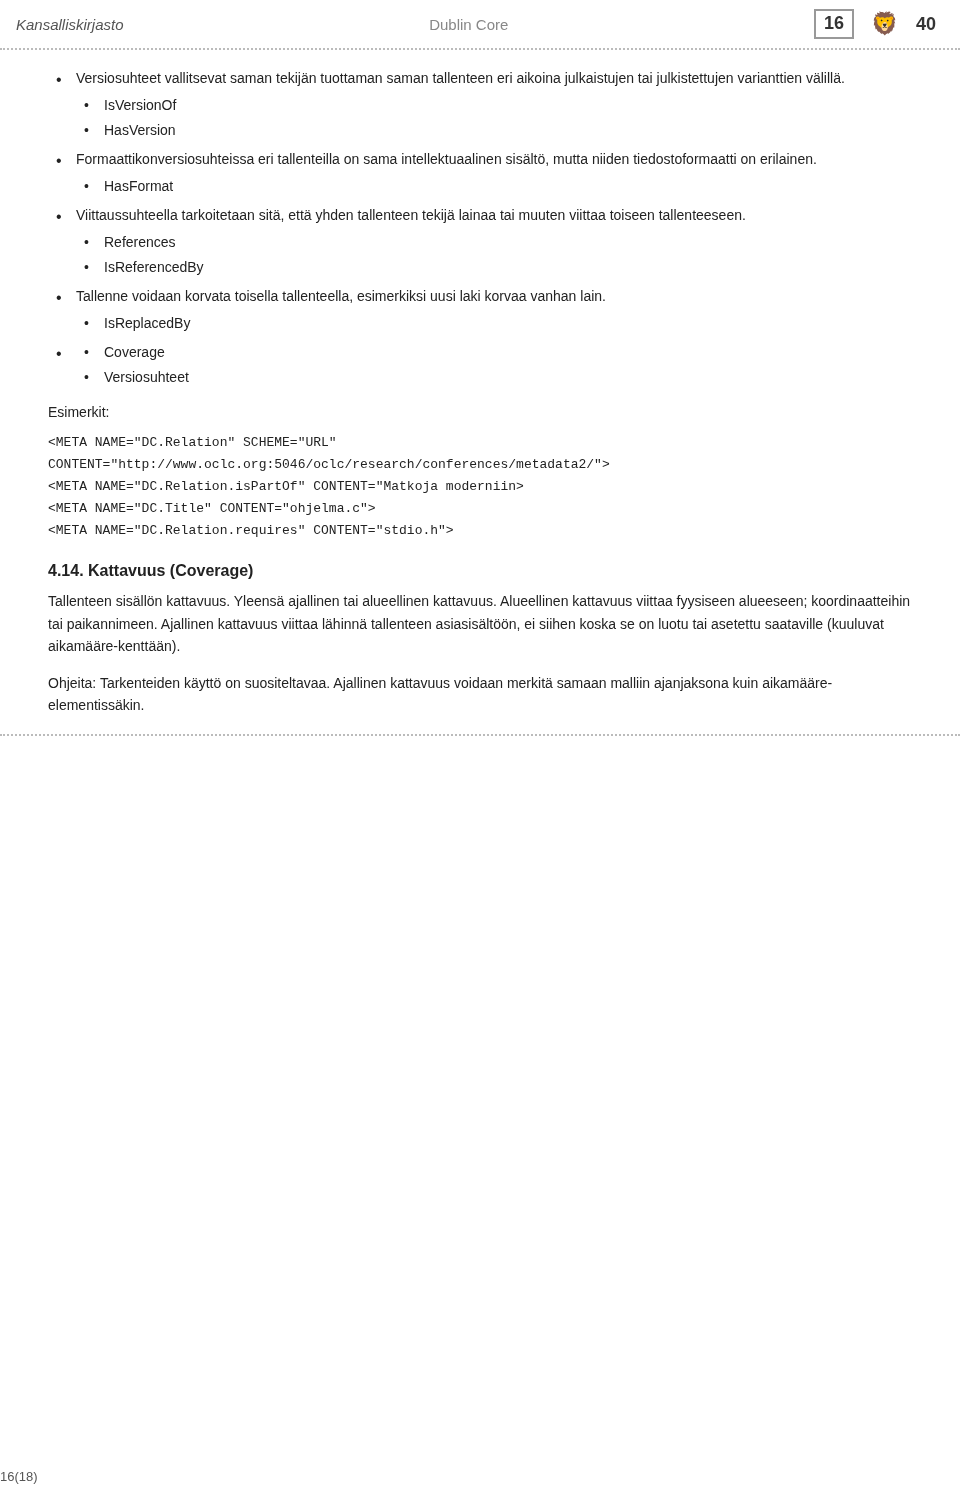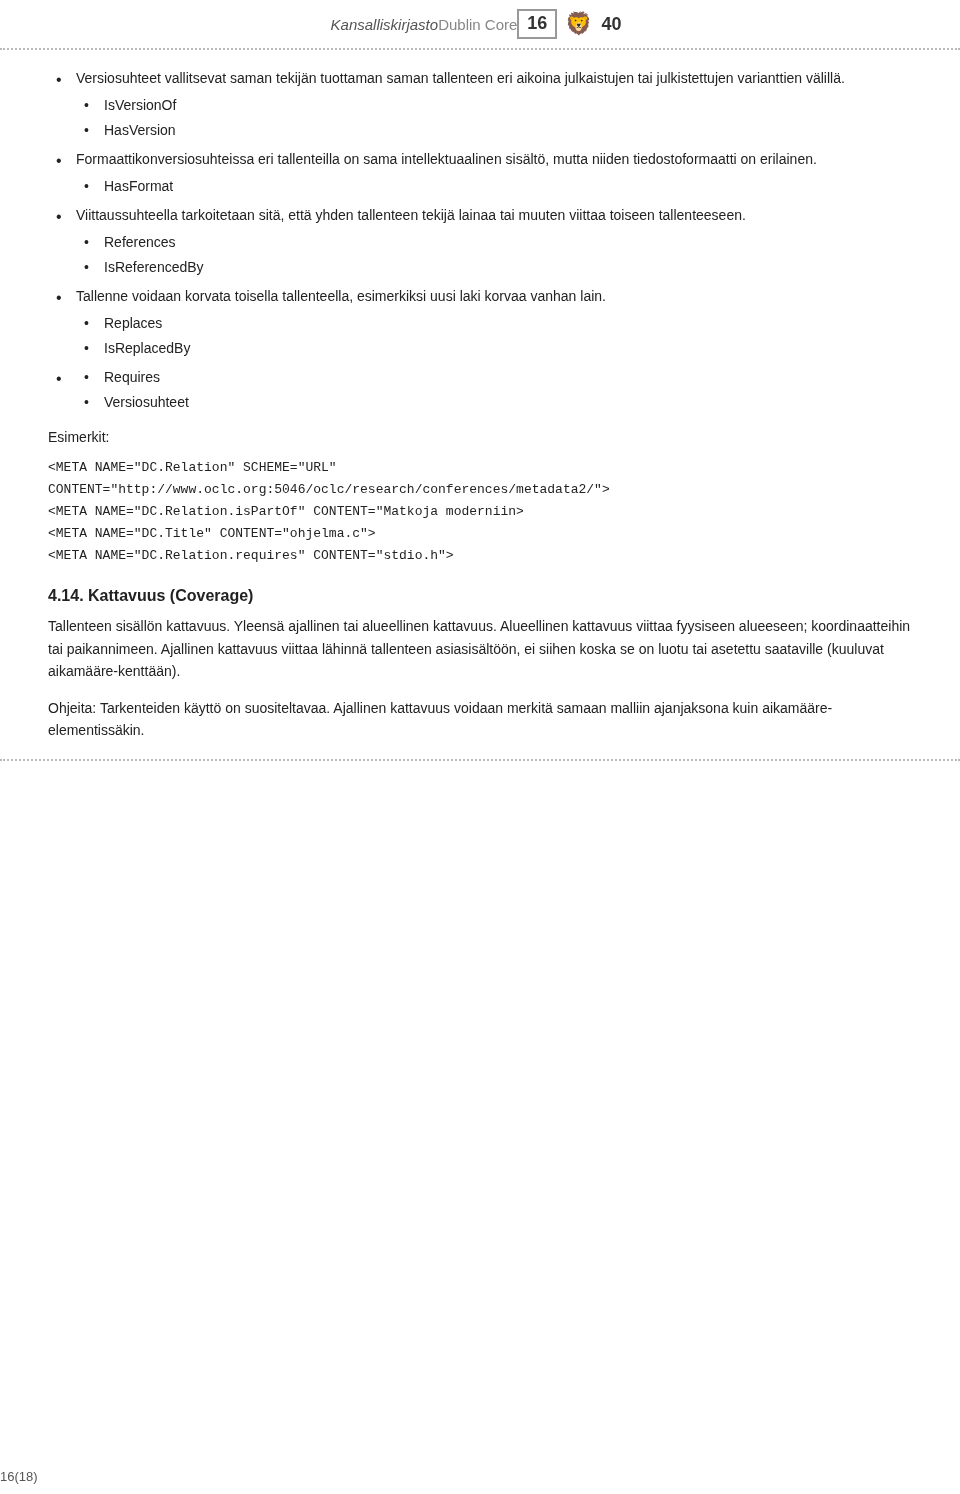--- a/index.html
+++ b/index.html
@@ -10,38 +10,38 @@
       background: #fff;
       width: 960px;
       min-height: 1494px;
       position: relative;
     }
 
     
     .header {
       display: flex;
       align-items: center;
-      justify-content: center;
+      justify-content: space-between;
       padding: 6px 24px 6px 16px;
       border-bottom: none;
       min-height: 36px;
     }
     .header-left {
       font-size: 15px;
       color: #555;
       font-style: italic;
     }
     .header-center {
       font-size: 15px;
       color: #888;
     }
     .header-right {
       display: flex;
       align-items: center;
-      gap: 4px;
+      gap: 13px;
     }
     .page-num-badge {
       font-size: 18px;
       font-weight: bold;
       color: #333;
       border: 2px solid #999;
       padding: 2px 8px;
       display: inline-block;
       line-height: 1.2;
     }
@@ -215,32 +215,29 @@
           <li>
             <span>IsReferencedBy</span>
           </li>
         </ul>
       </li>
 
       <li>
         <span>Tallenne voidaan korvata toisella tallenteella, esimerkiksi uusi laki korvaa vanhan lain.</span>
         <ul class="sub-list">
           <li>
-            <span>Replaces</span>
-          </li>
-          <li>
             <span>IsReplacedBy</span>
           </li>
         </ul>
       </li>
 
       <li>
         <ul class="sub-list">
           <li>
-            <span>Requires</span>
+            <span>Coverage</span>
           </li>
           <li>
             <span>Versiosuhteet</span>
           </li>
         </ul>
       </li>
     </ul>
   </div>
 
   <div class="section-block">

